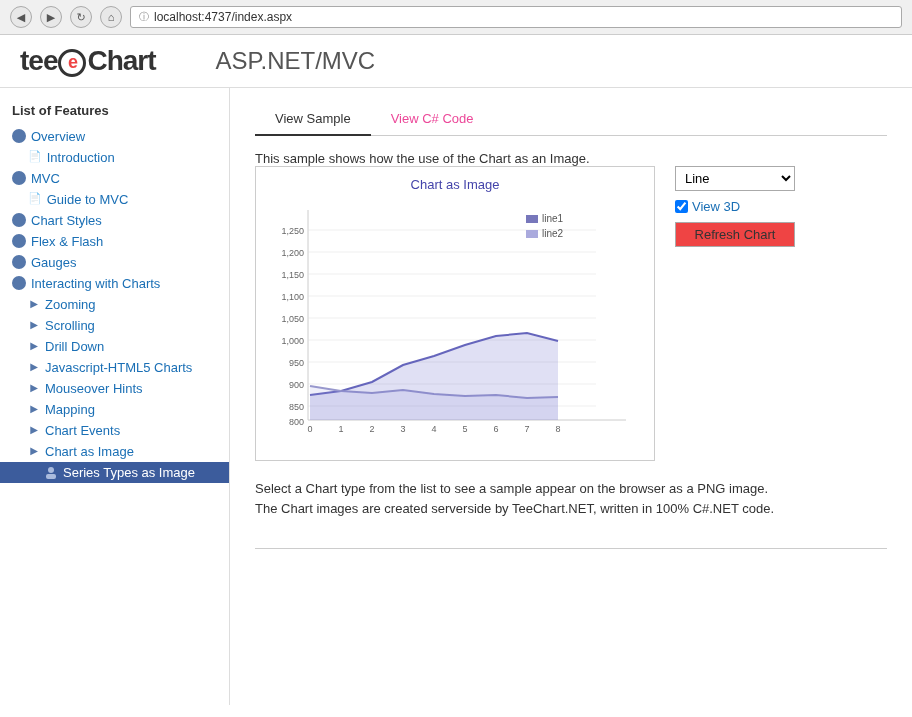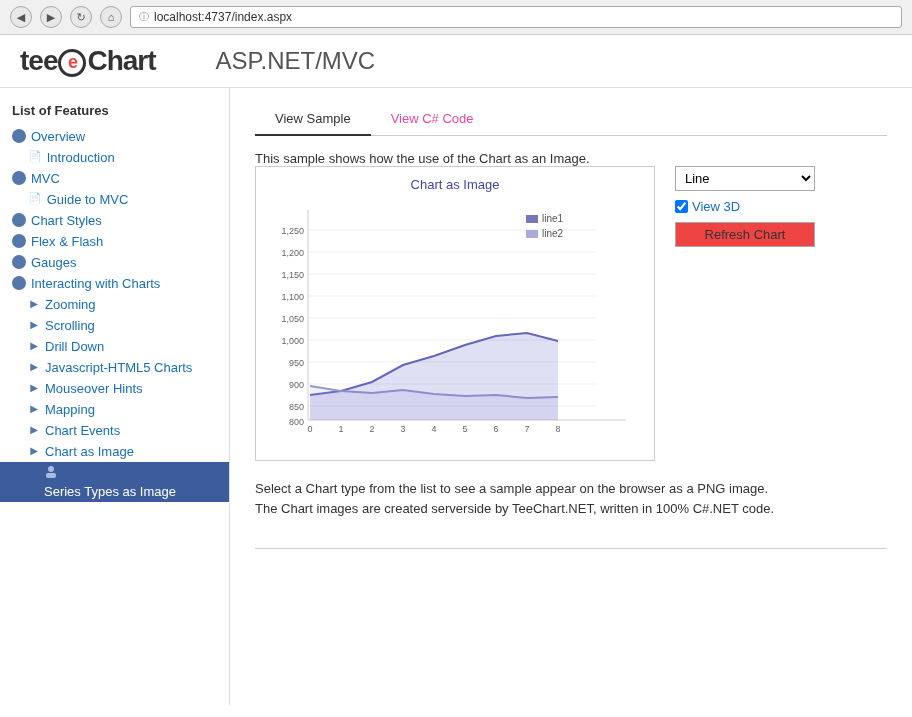--- a/index.html
+++ b/index.html
@@ -179,21 +179,21 @@
       height: 250px;
     }
 
     
     .chart-controls {
       display: flex;
       flex-direction: column;
       gap: 8px;
     }
     .chart-select {
-      width: 140px;
+      width: 120px;
       padding: 3px 5px;
       border: 1px solid #aaa;
       background: #fff;
       font-size: 13px;
     }
     .view3d-label {
       display: flex;
       align-items: center;
       gap: 4px;
       font-size: 13px;
@@ -309,21 +309,21 @@
       <span>Mapping</span>
     </div>
     <div class="sidebar-item sub-item">
       <span class="icon-arrow">▶</span>
       <span>Chart Events</span>
     </div>
     <div class="sidebar-item sub-item">
       <span class="icon-arrow">▶</span>
       <span>Chart as Image</span>
     </div>
-    <div class="sidebar-item sub-item2 selected" style="background:#3c5c9c;color:#fff;flex-direction:column;">
+    <div class="sidebar-item sub-item2 selected" style="background:#3c5c9c;color:#fff;">
       <span style="display:inline-flex;gap:2px;align-items:center;">
         <svg width="14" height="14" viewBox="0 0 14 14">
             <circle cx="7" cy="4" r="3" fill="#aabbdd"></circle>
             <rect x="2" y="8" width="10" height="5" rx="2" fill="#aabbdd"></rect>
           </svg>
       </span>
       <span>Series Types as Image</span>
     </div>
   </div>
 

